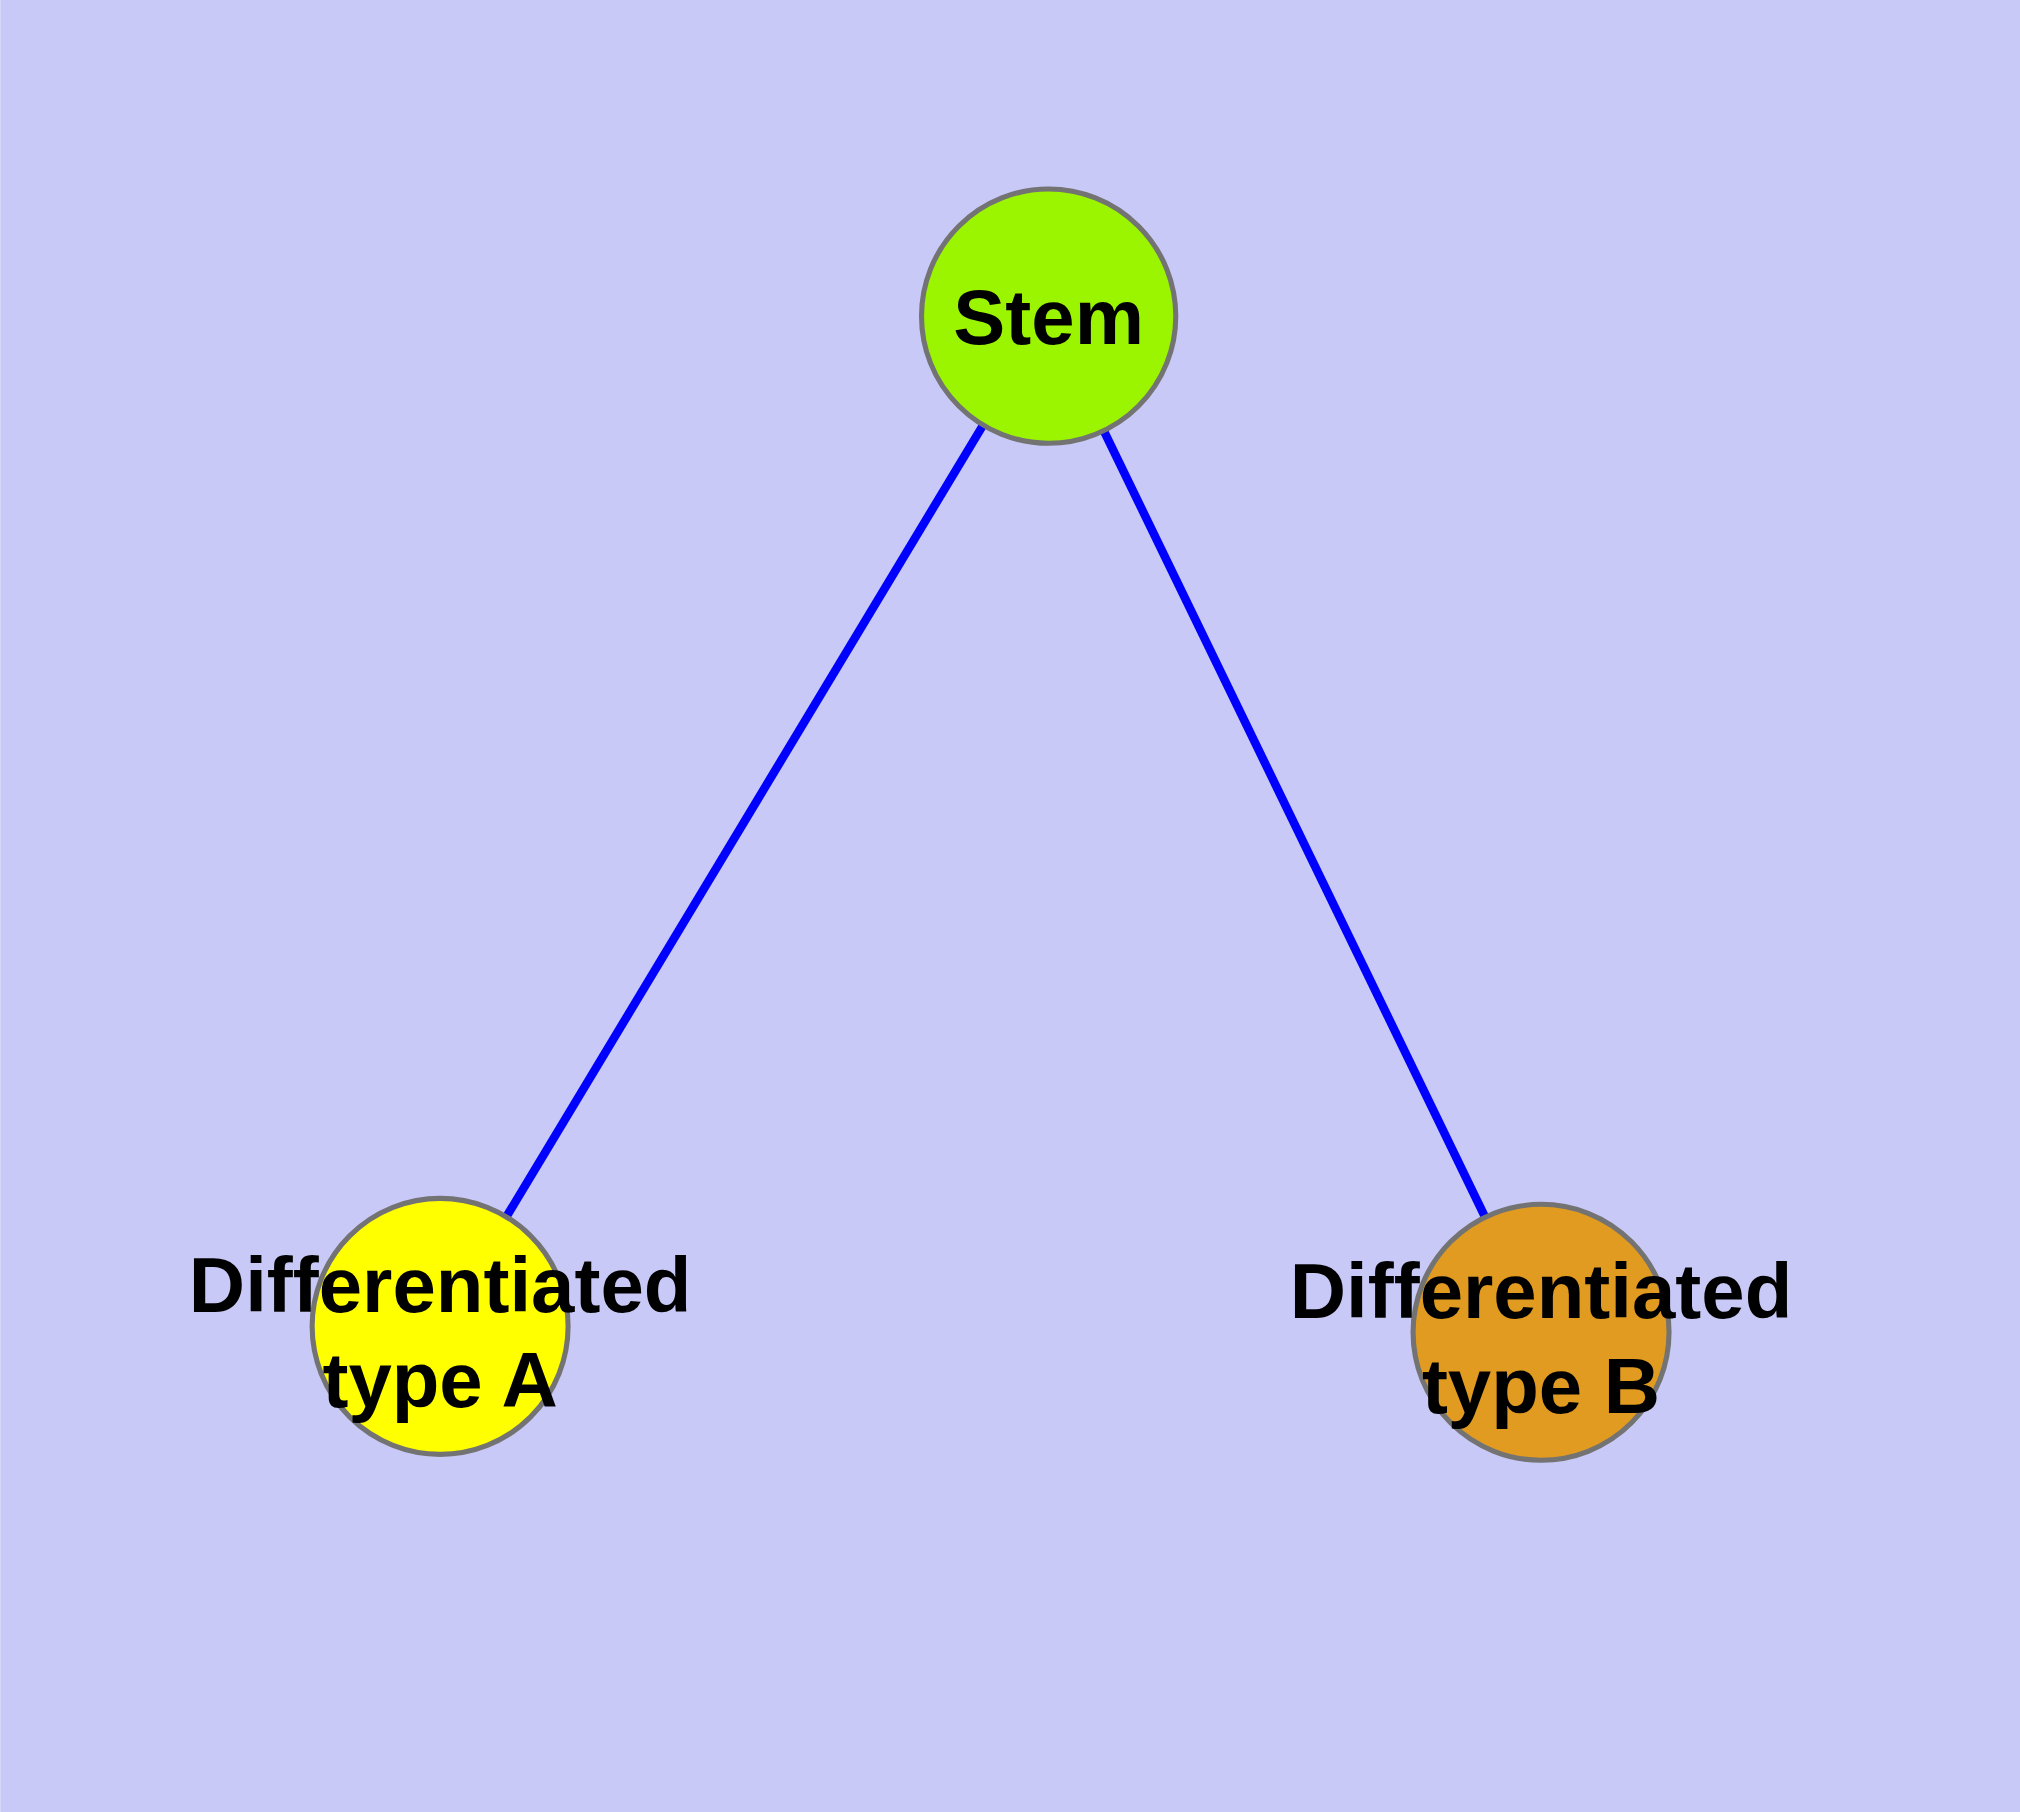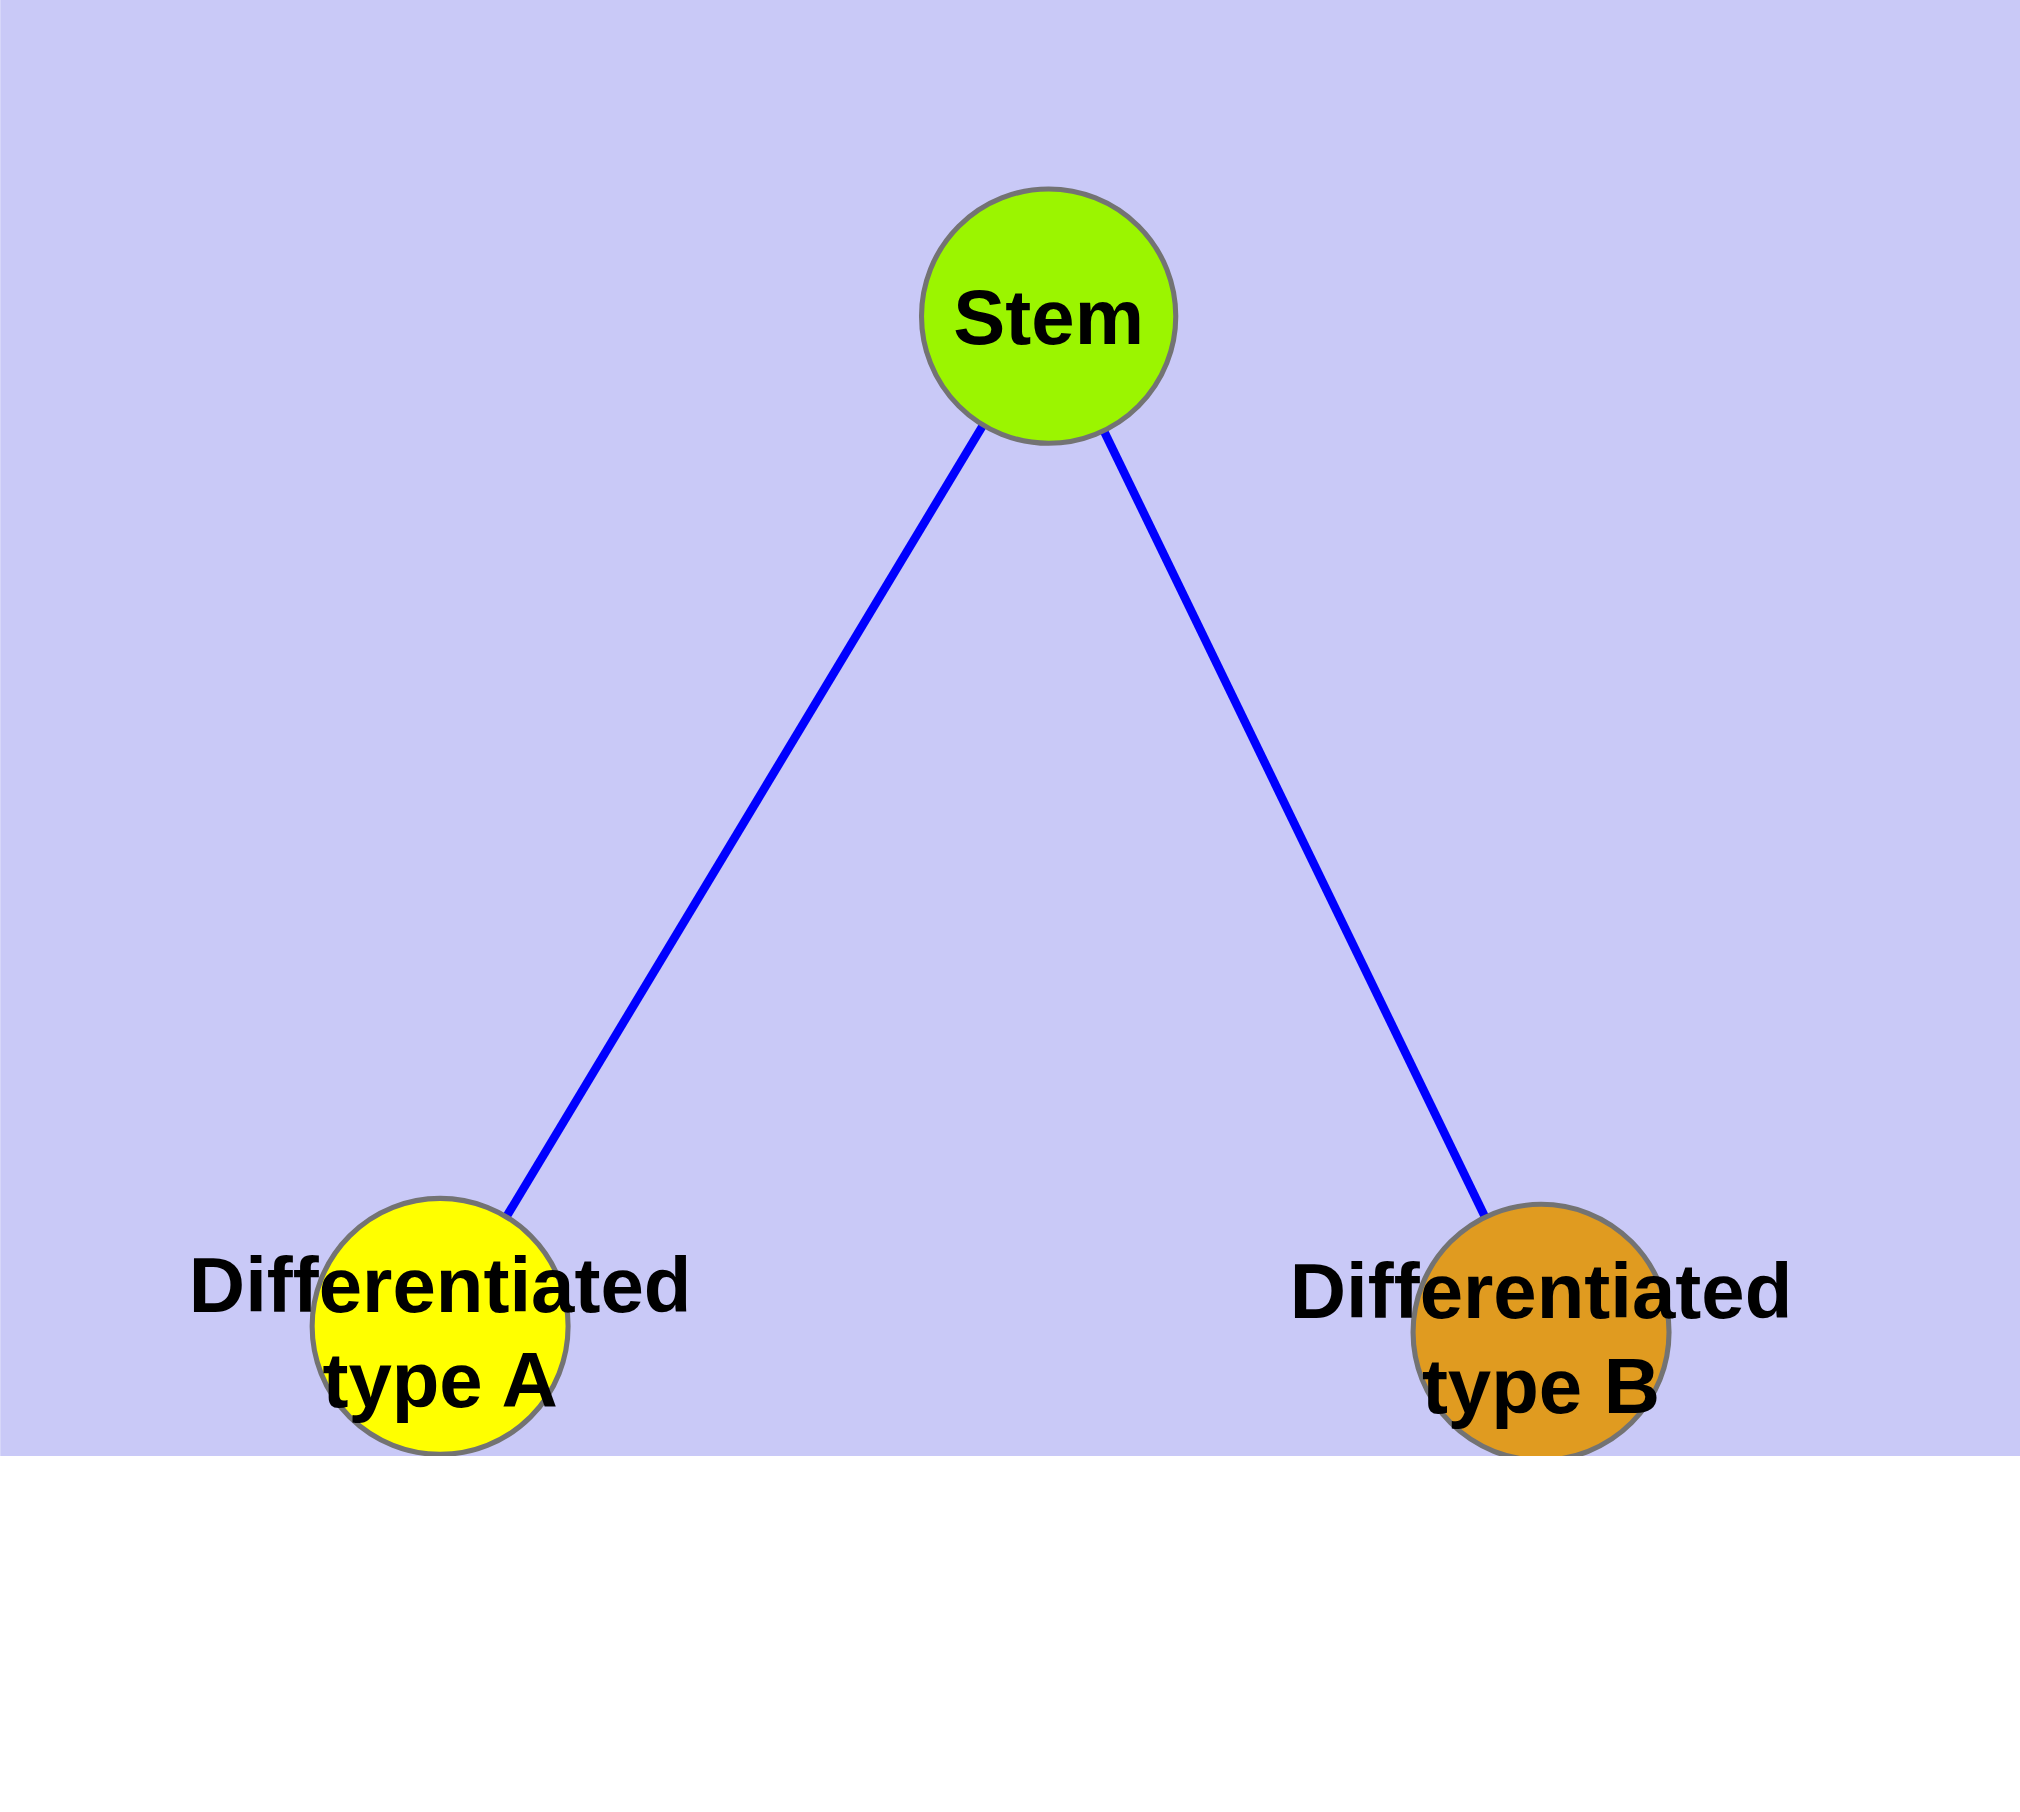--- a/index.html
+++ b/index.html
@@ -3,21 +3,21 @@
 <meta charset="utf-8">
 <style>
   html, body {
     margin: 0;
     padding: 0;
     background: #ffffff;
   }
   .canvas-wrap {
     position: relative;
     width: 2021px;
-    height: 1456px;
+    height: 1812px;
     overflow: hidden;
   }
   svg.diagram {
     display: block;
     width: 2021px;
     height: 1812px;
   }
   .node-label {
     font-family: "Liberation Sans", "DejaVu Sans", sans-serif;
     font-weight: bold;

